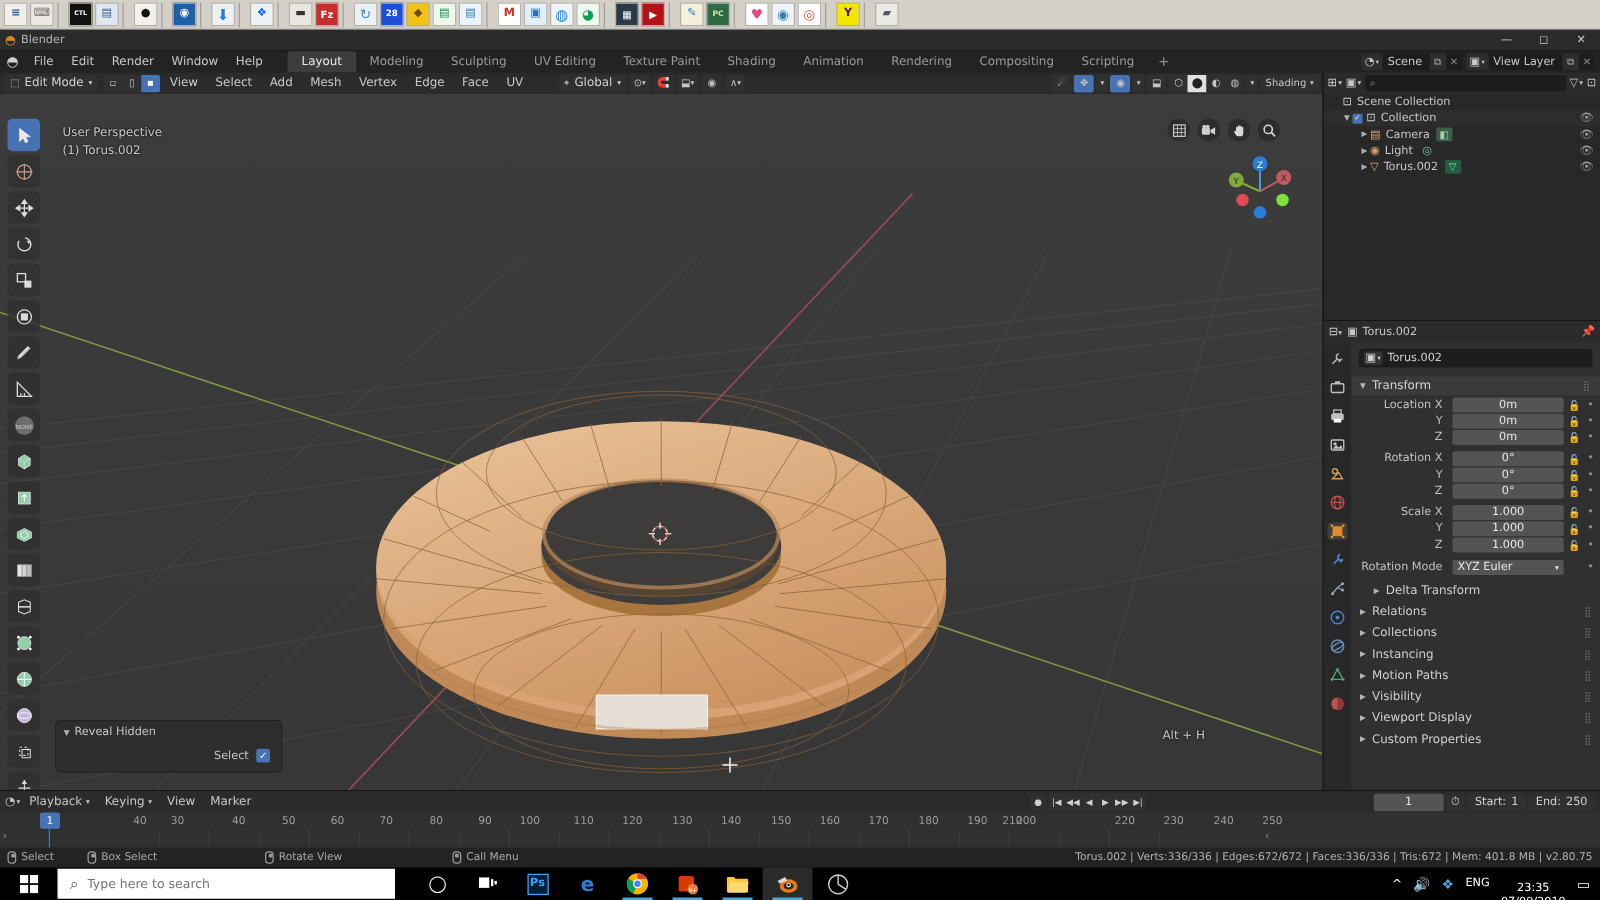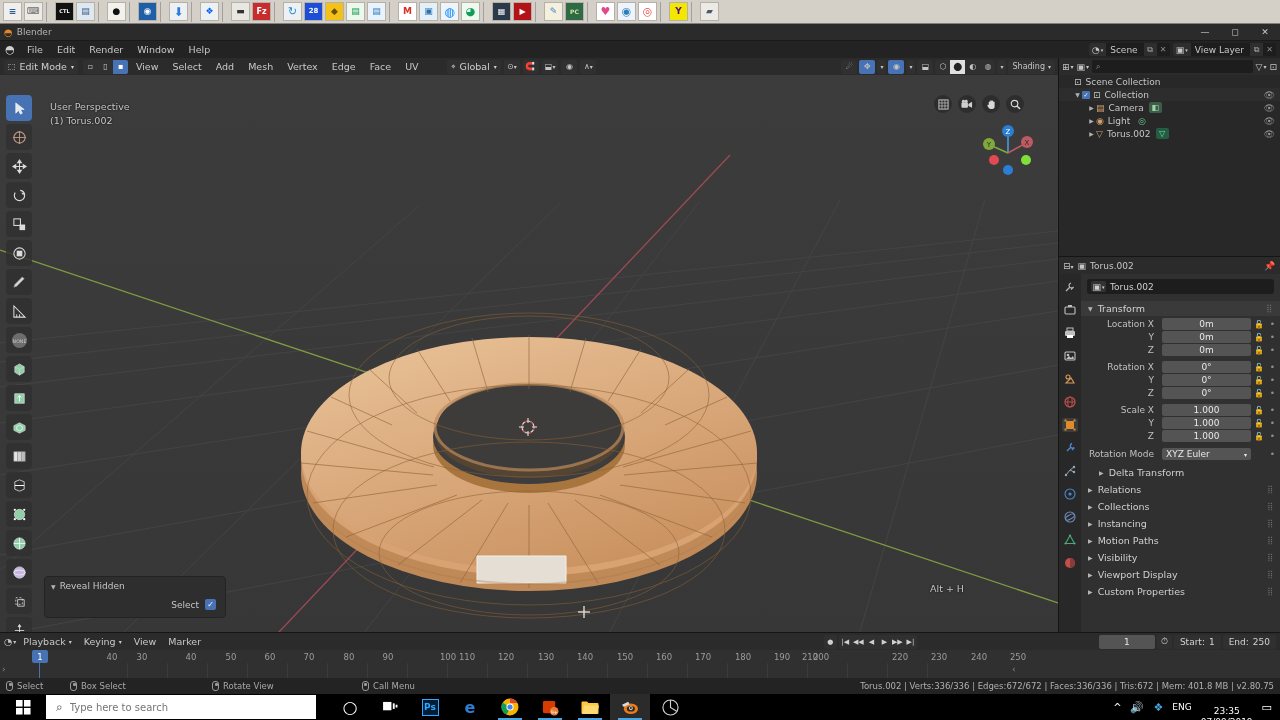--- a/index.html
+++ b/index.html
@@ -317,20 +317,33 @@
 </div>
 
 <div id="topbar">
   <div class="blender-logo">◓</div>
   <div class="menu-item">File</div>
   <div class="menu-item">Edit</div>
   <div class="menu-item">Render</div>
   <div class="menu-item">Window</div>
   <div class="menu-item">Help</div>
 
+  <div id="workspaces">
+    <div class="ws-tab active">Layout</div>
+    <div class="ws-tab">Modeling</div>
+    <div class="ws-tab">Sculpting</div>
+    <div class="ws-tab">UV Editing</div>
+    <div class="ws-tab">Texture Paint</div>
+    <div class="ws-tab">Shading</div>
+    <div class="ws-tab">Animation</div>
+    <div class="ws-tab">Rendering</div>
+    <div class="ws-tab">Compositing</div>
+    <div class="ws-tab">Scripting</div>
+    <div class="ws-add">+</div>
+  </div>
 
   <div id="topbar-right">
     <div class="tb-field">
       <div class="fprefix">◔<span style="font-size:5px;">▾</span></div>
       <div class="ftext">Scene</div>
       <div class="fbtn">⧉</div>
       <div class="fbtn x">✕</div>
     </div>
     <div class="tb-field">
       <div class="fprefix">▣<span style="font-size:5px;">▾</span></div>
@@ -1036,21 +1049,21 @@
 
     <div class="tick" style="left:73px;margin-top:32px;">10</div>
     <div class="tick" style="left:112px;">40</div>
     <div class="tick" style="left:142px;">30</div>
     <div class="tick" style="left:191px;">40</div>
     <div class="tick" style="left:231px;">50</div>
     <div class="tick" style="left:270px;">60</div>
     <div class="tick" style="left:309px;">70</div>
     <div class="tick" style="left:349px;">80</div>
     <div class="tick" style="left:388px;">90</div>
-    <div class="tick" style="left:448px;">100</div>
+    <div class="tick" style="left:424px;">100</div>
     <div class="tick" style="left:467px;">110</div>
     <div class="tick" style="left:506px;">120</div>
     <div class="tick" style="left:546px;">130</div>
     <div class="tick" style="left:585px;">140</div>
     <div class="tick" style="left:625px;">150</div>
     <div class="tick" style="left:664px;">160</div>
     <div class="tick" style="left:703px;">170</div>
     <div class="tick" style="left:743px;">180</div>
     <div class="tick" style="left:782px;">190</div>
     <div class="tick" style="left:821px;">200</div>

